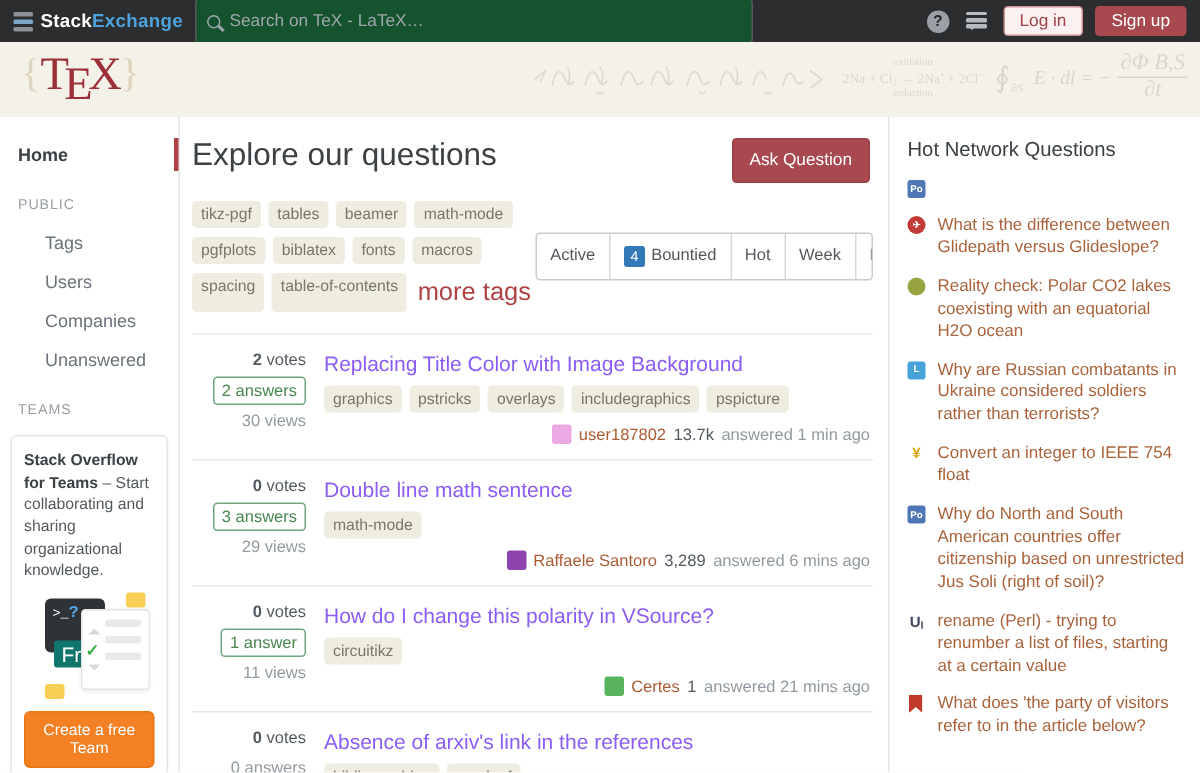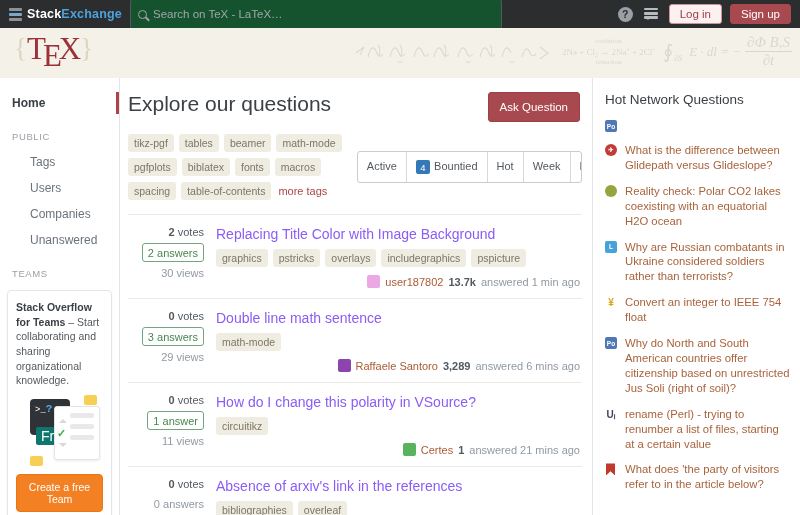--- a/index.html
+++ b/index.html
@@ -73,40 +73,40 @@
   .btn-team { display:block; width:100%; background:#f48024; border:1px solid #e87611; color:#fff; font-size:10.5px; padding:6px 2px; border-radius:4px; margin-top:6px; cursor:pointer; font-family:"Liberation Sans", sans-serif; }
 
   
   .main { flex:1; padding:14px 10px 0 8px; border-right:1px solid #e3e6e8; min-width:0; }
   .main-head { display:flex; align-items:flex-start; }
   .main-title { font-size:21px; font-weight:normal; color:#3c4146; }
   .btn-ask { margin-left:auto; margin-right:2px; background:#a8494f; border:1px solid #9c4046; color:#fff; font-size:11.5px; padding:8px 11px; border-radius:3px; cursor:pointer; font-family:"Liberation Sans", sans-serif; }
   .tagbar { display:flex; align-items:center; margin-top:12px; }
   .tagcloud { width:268px; display:flex; flex-wrap:wrap; gap:6px 5px; align-content:flex-start; }
   .pill { background:#efece1; color:#7d7668; font-size:10.5px; padding:3px 6px; border-radius:3px; cursor:pointer; white-space:nowrap; }
-  .more-tags { color:#ad4345; font-size:11px; cursor:pointer; padding:3px 2px; white-space:nowrap; }
+  .more-tags { color:#ad4345; font-size:17px; cursor:pointer; padding:3px 2px; white-space:nowrap; }
   .filters { margin-left:auto; display:flex; border:1px solid #c8ccd0; border-radius:3px; overflow:hidden; background:#fff; align-self:center; }
   .fbtn { display:flex; align-items:flex-start; gap:4px; padding:8px 9px; font-size:11px; color:#53585e; cursor:pointer; border-left:1px solid #d6d9dc; }
   .fbtn:first-child { border-left:none; }
   .fbadge { background:#3379b7; color:#fff; font-size:9.5px; padding:1.5px 4.5px; border-radius:2px; }
   .qlist { margin-top:14px; }
   .qrow { display:flex; border-top:1px solid #ebe9e2; padding:11px 0 10px; min-height:68px; }
   .qstats { width:88px; flex:none; display:flex; flex-direction:column; align-items:flex-end; gap:5px; padding-right:12px; font-size:11px; }
   .qvotes { color:#525960; }
   .qvotes b { font-weight:bold; }
   .qans { border:1px solid #73a580; color:#47864f; border-radius:3px; padding:2.5px 5px; }
   .qans.noans { border:none; color:#9199a1; padding:2.5px 0; }
   .qviews { color:#9199a1; }
   .qmain { flex:1; display:flex; flex-direction:column; min-width:0; }
   .qtitle { font-size:14px; color:#8b5cf6; text-decoration:none; cursor:pointer; }
   .qtags { display:flex; flex-wrap:wrap; gap:5px; margin-top:7px; }
   .quser { margin-top:auto; padding-top:8px; display:flex; justify-content:flex-end; align-items:center; gap:5px; font-size:11px; margin-right:2px; }
   .avatar { width:13px; height:13px; border-radius:2px; flex:none; cursor:pointer; }
   .uname { color:#ab5b34; text-decoration:none; cursor:pointer; }
-  .urep { color:#525960; font-weight:bold; }
+  .urep { color:#525960; font-weight:normal; }
   .utime { color:#9199a1; }
 
   
   .hot { width:207px; flex:none; padding:14px 10px 0 12px; }
   .hot-title { font-size:13.5px; font-weight:normal; color:#3b4045; }
   .hot-list { list-style:none; margin-top:12px; }
   .hitem { display:flex; gap:7px; margin-bottom:11px; }
   .icn-wrap { flex:none; width:13px; padding-top:1px; }
   .icn { width:12px; height:12px; display:flex; align-items:center; justify-content:center; color:#fff; font-size:6.5px; font-weight:bold; border-radius:2px; position:relative; }
   .icn.circle { border-radius:50%; }

